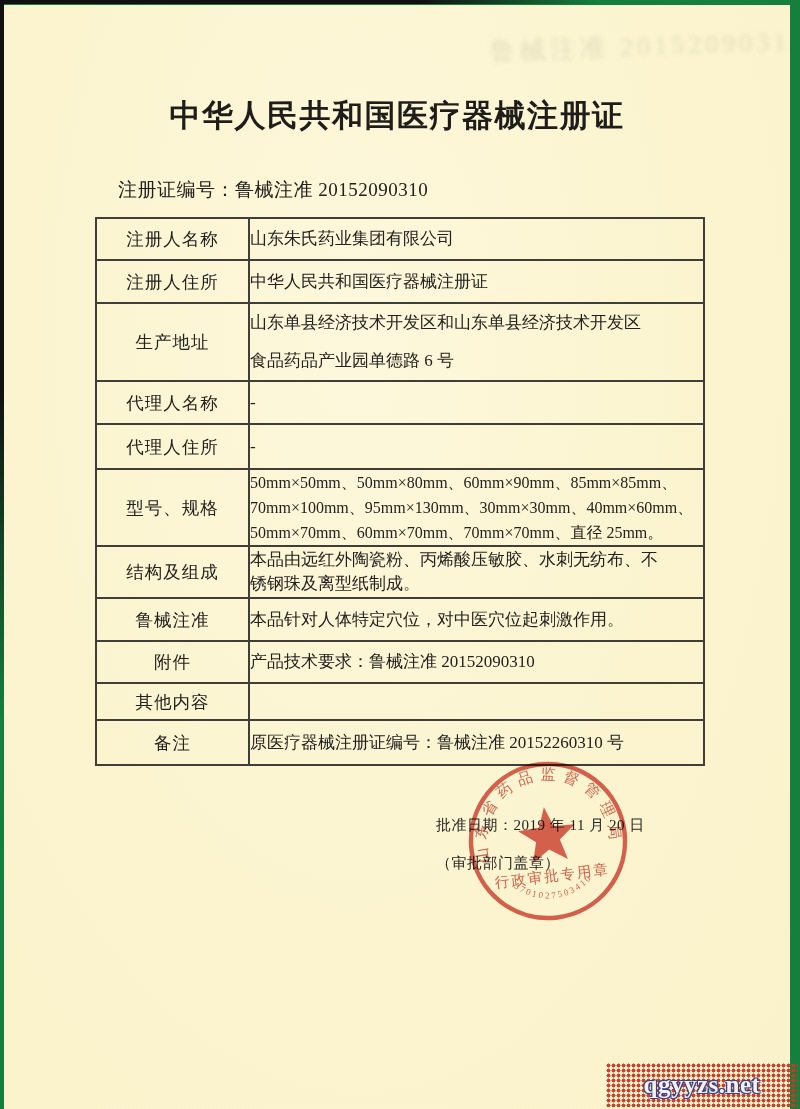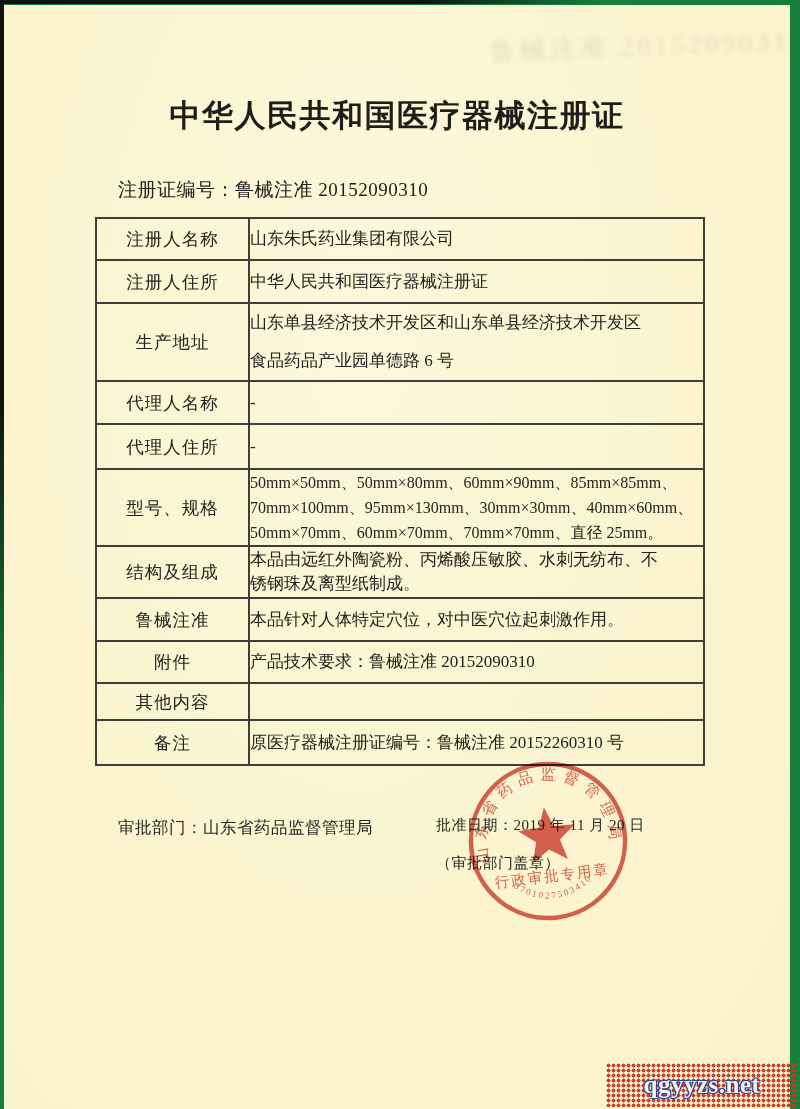--- a/index.html
+++ b/index.html
@@ -157,21 +157,20 @@
       </tr>
       <tr class="h45 remark">
         <td class="lbl">备注</td>
         <td class="val">
               <div class="ln">原医疗器械注册证编号：鲁械注准 20152260310 号</div>
             </td>
       </tr>
     </tbody>
       </table>
 
-    <div class="footer-left">审批部门：山东省药品监督管理局</div>
 
     <div class="footer-right">
       <div class="fline">批准日期：2019 年 11 月 20 日</div>
       <div class="fline">（审批部门盖章）</div>
     </div>
 
     <svg class="seal" viewBox="0 0 172 172" xmlns="http://www.w3.org/2000/svg">
       <defs>
         <path id="arcTop" d="M 26,102 A 62,62 0 1 1 146,102"></path>
         <path id="arcBottom" d="M 38,118 A 58,58 0 0 0 134,118"></path>

